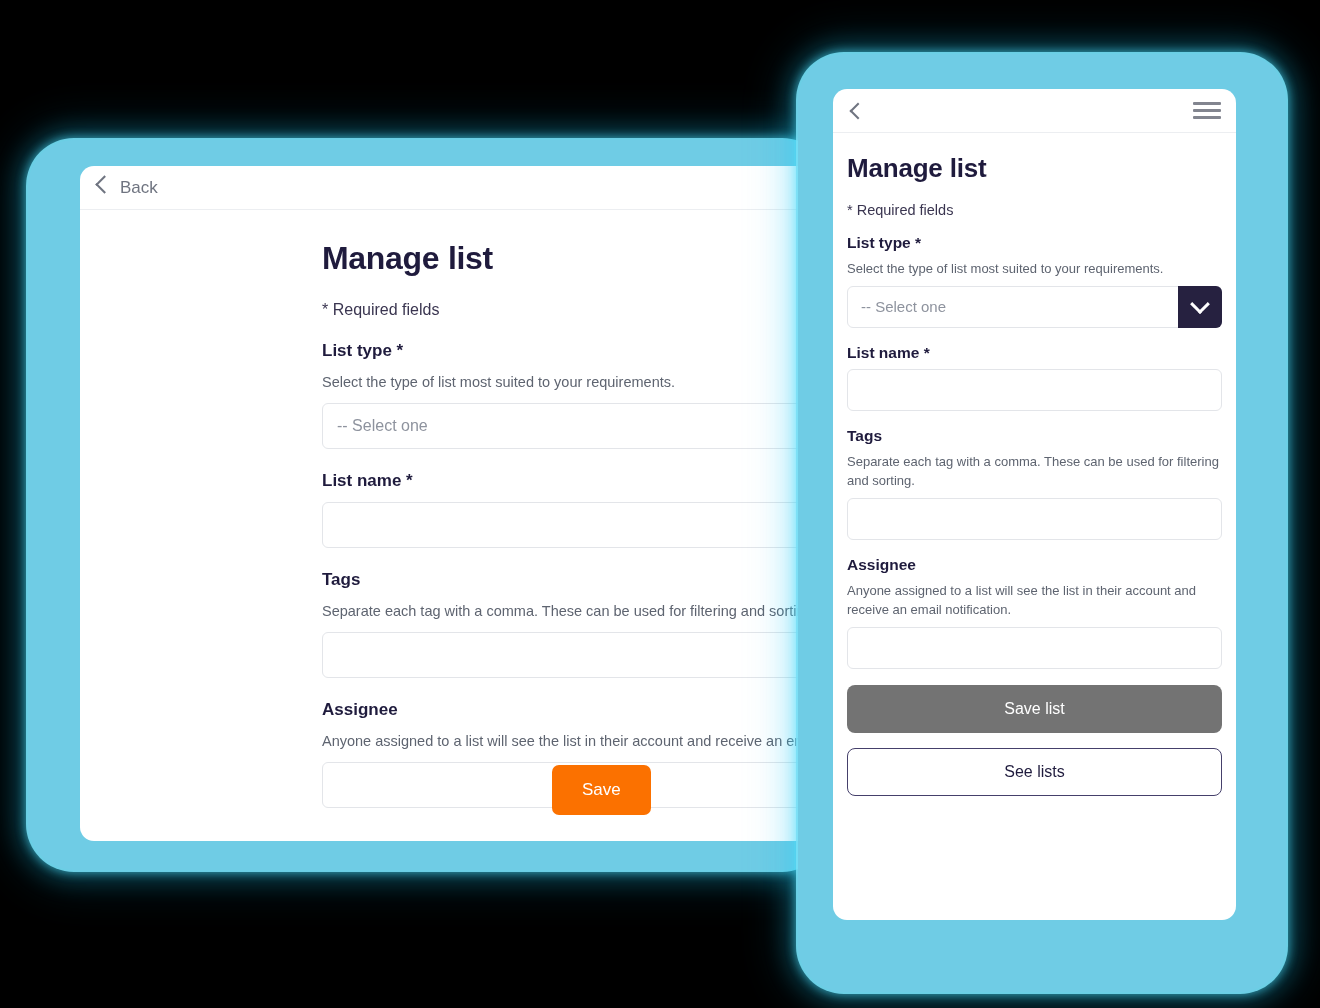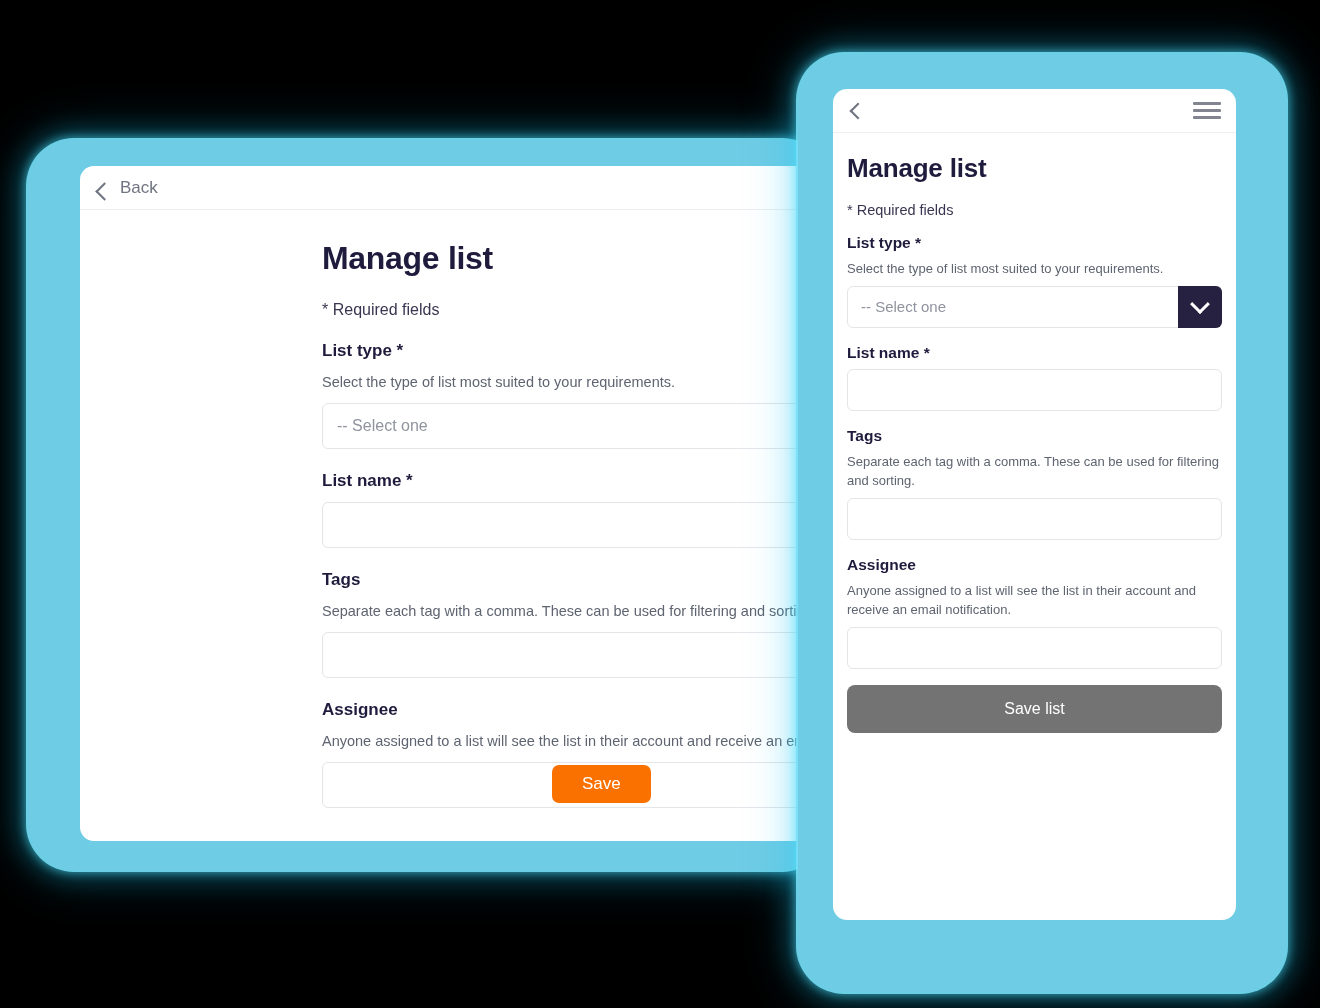--- a/index.html
+++ b/index.html
@@ -48,21 +48,21 @@
   #desktop-topbar {
     height: 44px;
     border-bottom: 1px solid #eceef1;
     display: flex;
     align-items: center;
     padding: 0 0 0 18px;
     box-sizing: border-box;
   }
   .back-link {
     display: flex;
-    align-items: flex-end;
+    align-items: flex-start;
     gap: 9px;
     color: #6f7480;
     font-size: 17px;
     cursor: pointer;
   }
   .chev-left {
     display: block;
     width: 11px;
     height: 11px;
     border-left: 2.6px solid #6f7480;
@@ -117,21 +117,21 @@
   #desktop-save {
     position: absolute;
     left: 472px;
     top: 555px;
     background: #FB7100;
     color: #fff;
     border: none;
     border-radius: 7px;
     font-size: 17px;
     font-family: "Liberation Sans", sans-serif;
-    padding: 9px 30px;
+    padding: 15px 30px;
     cursor: pointer;
     white-space: nowrap;
   }
 
   
   #mobile-frame {
     left: 798px;
     top: 54px;
     width: 488px;
     height: 938px;
@@ -327,14 +327,15 @@
 
     <div class="m-label">Tags</div>
     <div class="m-help">Separate each tag with a comma. These can be used for filtering and sorting.</div>
     <div class="m-input" placeholder=""></div>
 
     <div class="m-label">Assignee</div>
     <div class="m-help">Anyone assigned to a list will see the list in their account and receive an email notification.</div>
     <div class="m-input" placeholder=""></div>
 
     <button class="m-btn primary">Save list</button>
+    <button class="m-btn secondary">See lists</button>
   </div>
 </div>
 
 </body></html>

